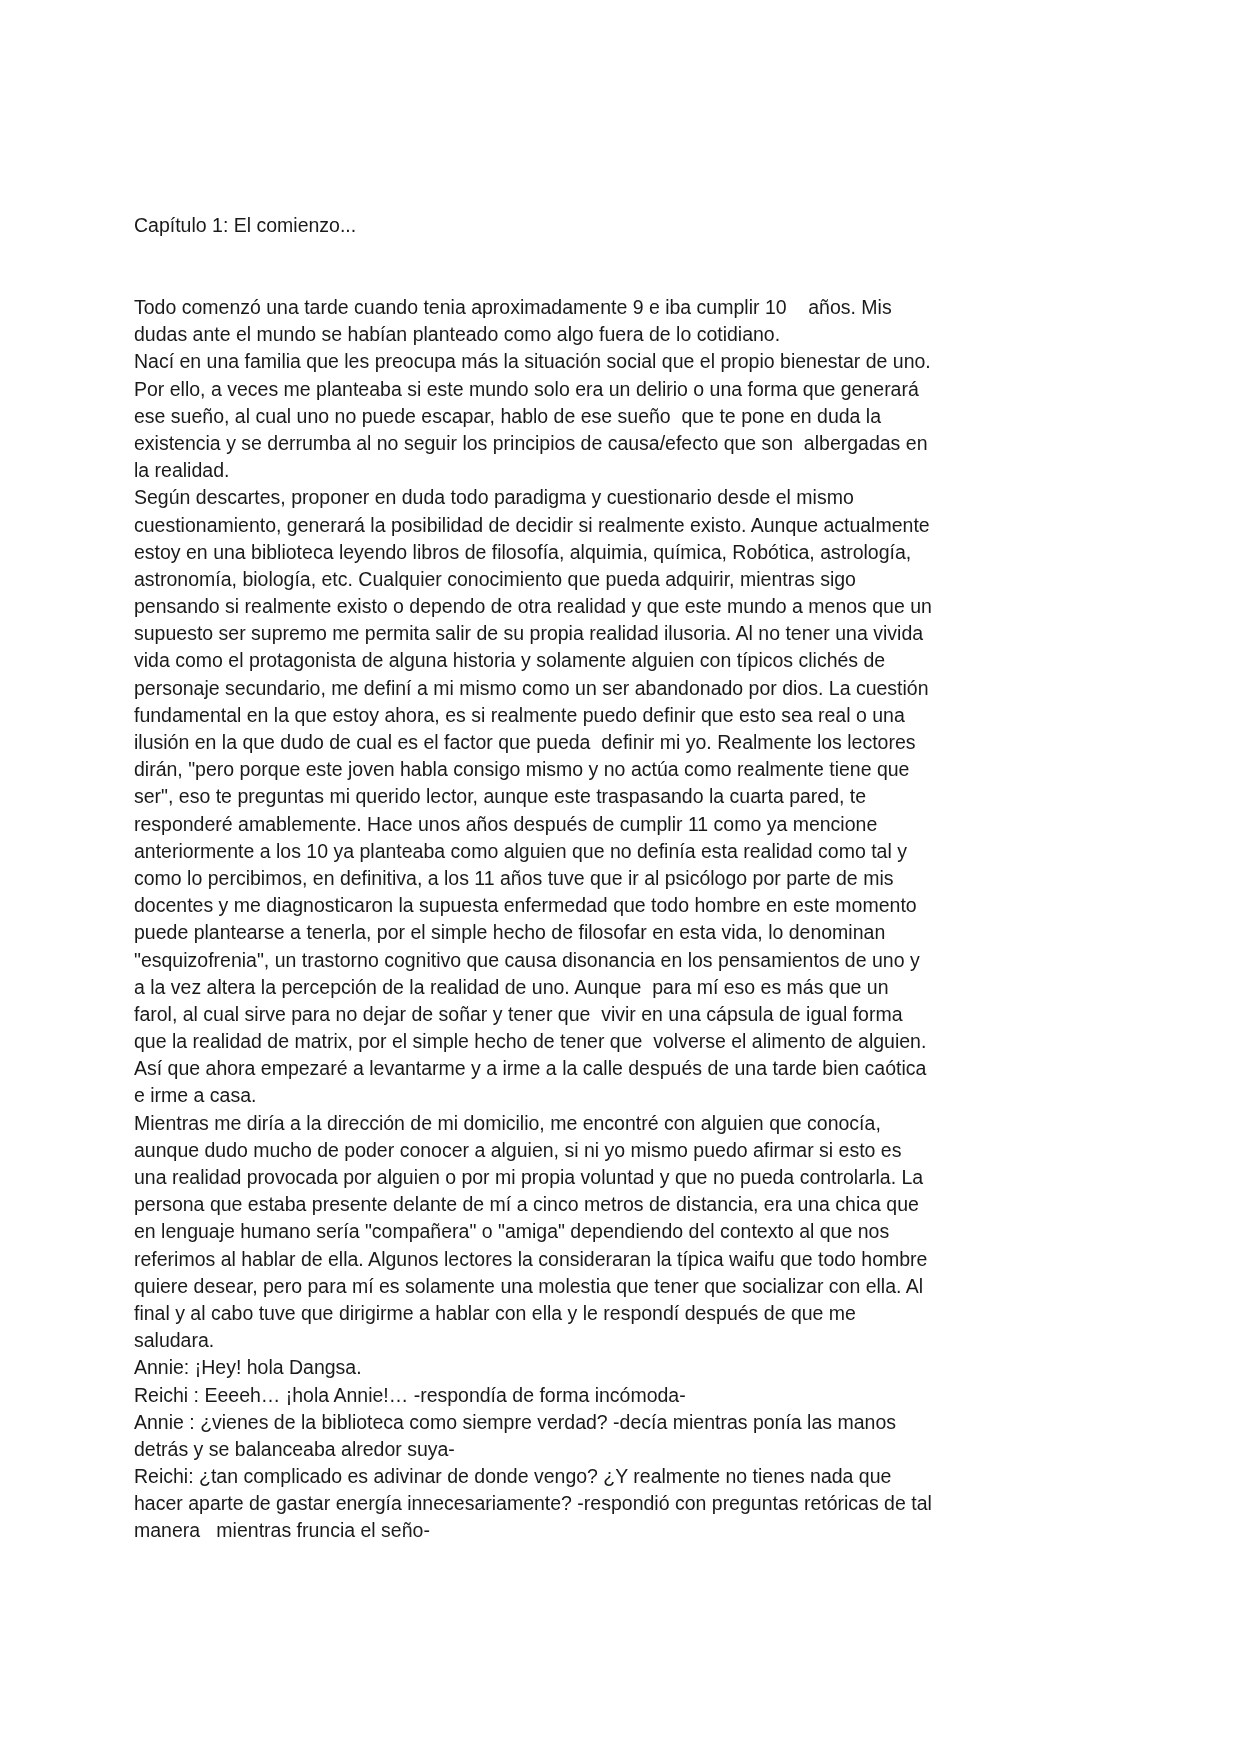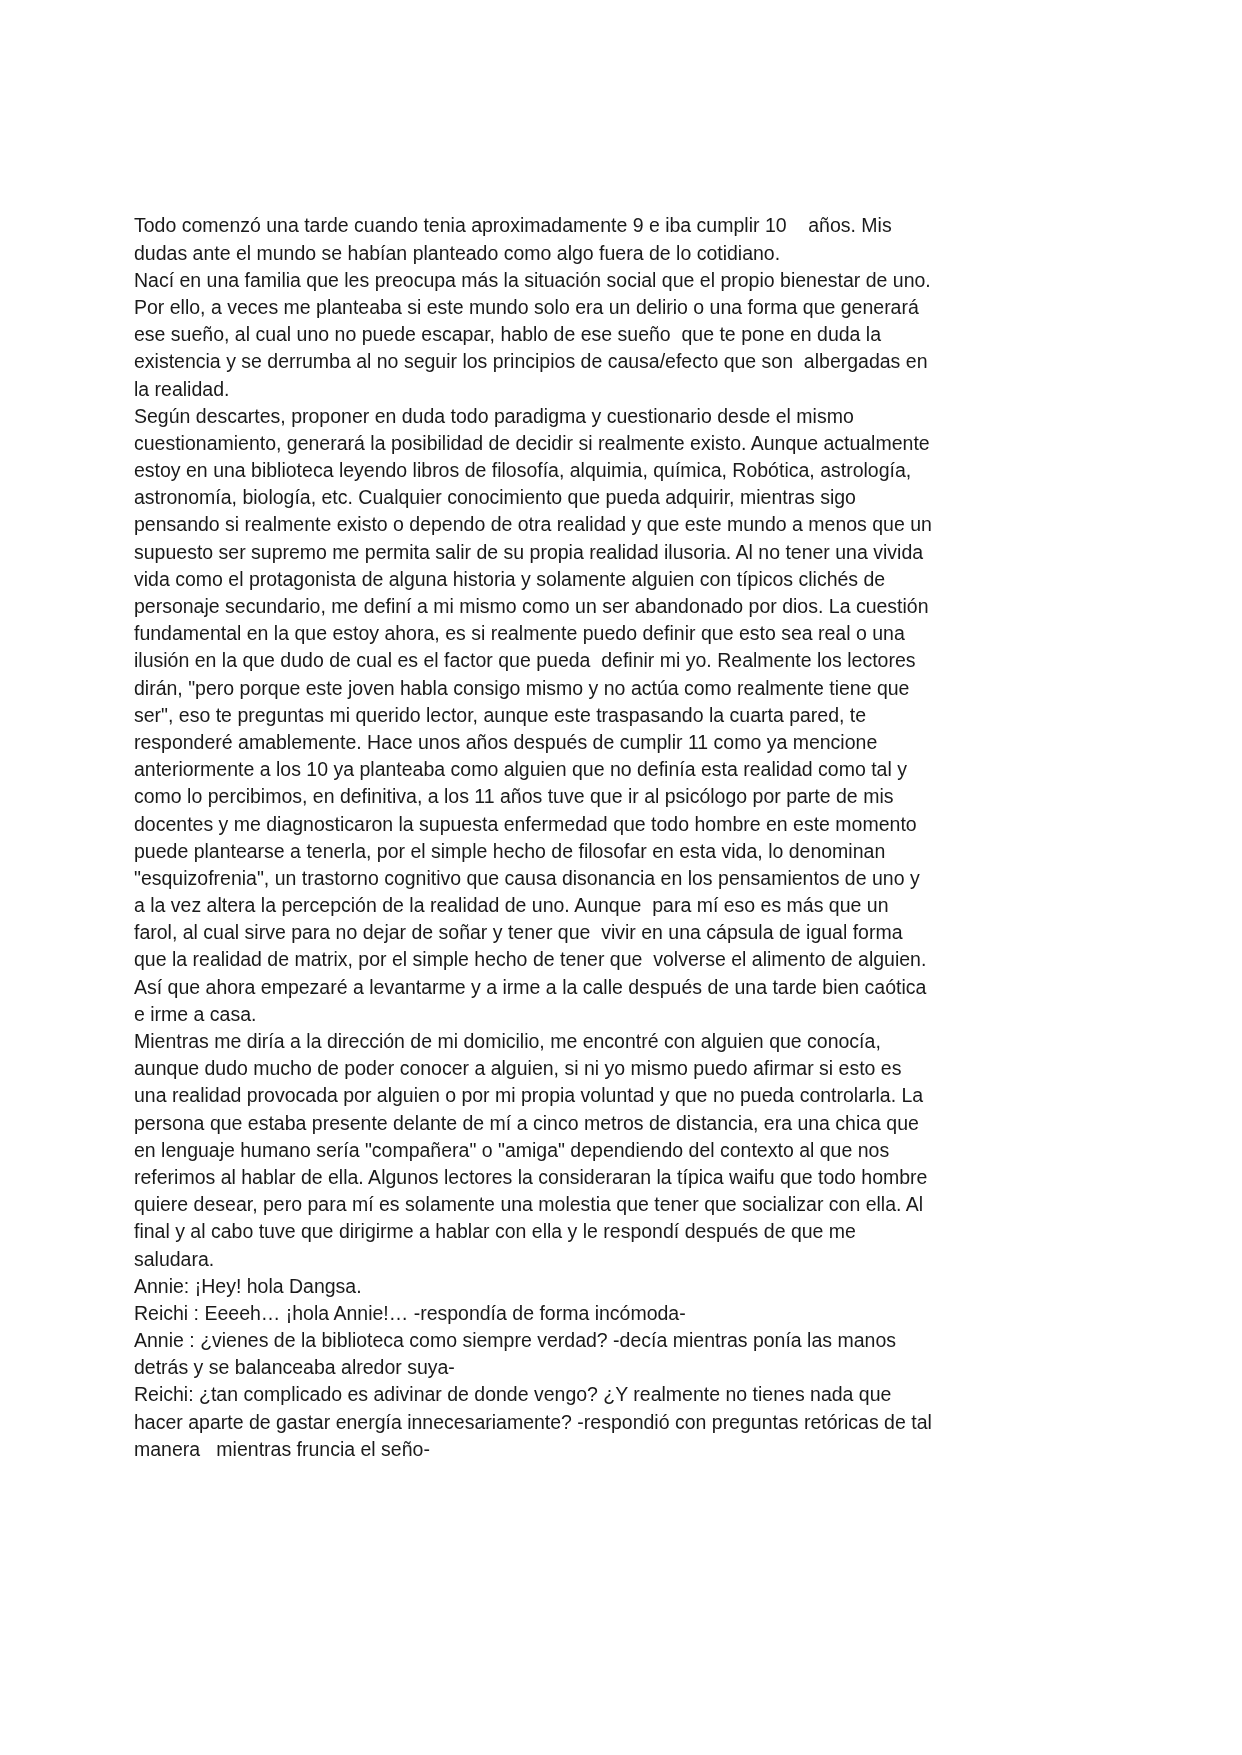--- a/index.html
+++ b/index.html
@@ -9,14 +9,15 @@
     font-family: "Liberation Sans", sans-serif;
     font-size: 19.5px; line-height: 27.2px; color: #1a1a1a;
     white-space: pre;
   }
   .line { display: block; height: 27.2px; }
 </style>
 </head>
 <body>
 
 <div class="page">
+  <span class="line">Capítulo 1: El comienzo...</span>
   <div id="body-lines"><span class="line">Todo comenzó una tarde cuando tenia aproximadamente 9 e iba cumplir 10    años. Mis</span><span class="line">dudas ante el mundo se habían planteado como algo fuera de lo cotidiano.</span><span class="line">Nací en una familia que les preocupa más la situación social que el propio bienestar de uno.</span><span class="line">Por ello, a veces me planteaba si este mundo solo era un delirio o una forma que generará</span><span class="line">ese sueño, al cual uno no puede escapar, hablo de ese sueño  que te pone en duda la</span><span class="line">existencia y se derrumba al no seguir los principios de causa/efecto que son  albergadas en</span><span class="line">la realidad.</span><span class="line">Según descartes, proponer en duda todo paradigma y cuestionario desde el mismo</span><span class="line">cuestionamiento, generará la posibilidad de decidir si realmente existo. Aunque actualmente</span><span class="line">estoy en una biblioteca leyendo libros de filosofía, alquimia, química, Robótica, astrología,</span><span class="line">astronomía, biología, etc. Cualquier conocimiento que pueda adquirir, mientras sigo</span><span class="line">pensando si realmente existo o dependo de otra realidad y que este mundo a menos que un</span><span class="line">supuesto ser supremo me permita salir de su propia realidad ilusoria. Al no tener una vivida</span><span class="line">vida como el protagonista de alguna historia y solamente alguien con típicos clichés de</span><span class="line">personaje secundario, me definí a mi mismo como un ser abandonado por dios. La cuestión</span><span class="line">fundamental en la que estoy ahora, es si realmente puedo definir que esto sea real o una</span><span class="line">ilusión en la que dudo de cual es el factor que pueda  definir mi yo. Realmente los lectores</span><span class="line">dirán, "pero porque este joven habla consigo mismo y no actúa como realmente tiene que</span><span class="line">ser", eso te preguntas mi querido lector, aunque este traspasando la cuarta pared, te</span><span class="line">responderé amablemente. Hace unos años después de cumplir 11 como ya mencione</span><span class="line">anteriormente a los 10 ya planteaba como alguien que no definía esta realidad como tal y</span><span class="line">como lo percibimos, en definitiva, a los 11 años tuve que ir al psicólogo por parte de mis</span><span class="line">docentes y me diagnosticaron la supuesta enfermedad que todo hombre en este momento</span><span class="line">puede plantearse a tenerla, por el simple hecho de filosofar en esta vida, lo denominan</span><span class="line">"esquizofrenia", un trastorno cognitivo que causa disonancia en los pensamientos de uno y</span><span class="line">a la vez altera la percepción de la realidad de uno. Aunque  para mí eso es más que un</span><span class="line">farol, al cual sirve para no dejar de soñar y tener que  vivir en una cápsula de igual forma</span><span class="line">que la realidad de matrix, por el simple hecho de tener que  volverse el alimento de alguien.</span><span class="line">Así que ahora empezaré a levantarme y a irme a la calle después de una tarde bien caótica</span><span class="line">e irme a casa.</span><span class="line">Mientras me diría a la dirección de mi domicilio, me encontré con alguien que conocía,</span><span class="line">aunque dudo mucho de poder conocer a alguien, si ni yo mismo puedo afirmar si esto es</span><span class="line">una realidad provocada por alguien o por mi propia voluntad y que no pueda controlarla. La</span><span class="line">persona que estaba presente delante de mí a cinco metros de distancia, era una chica que</span><span class="line">en lenguaje humano sería "compañera" o "amiga" dependiendo del contexto al que nos</span><span class="line">referimos al hablar de ella. Algunos lectores la consideraran la típica waifu que todo hombre</span><span class="line">quiere desear, pero para mí es solamente una molestia que tener que socializar con ella. Al</span><span class="line">final y al cabo tuve que dirigirme a hablar con ella y le respondí después de que me</span><span class="line">saludara.</span><span class="line">Annie: ¡Hey! hola Dangsa.</span><span class="line">Reichi : Eeeeh… ¡hola Annie!… -respondía de forma incómoda-</span><span class="line">Annie : ¿vienes de la biblioteca como siempre verdad? -decía mientras ponía las manos</span><span class="line">detrás y se balanceaba alredor suya-</span><span class="line">Reichi: ¿tan complicado es adivinar de donde vengo? ¿Y realmente no tienes nada que</span><span class="line">hacer aparte de gastar energía innecesariamente? -respondió con preguntas retóricas de tal</span><span class="line">manera   mientras fruncia el seño-</span></div>
 </div>
 
 </body></html>

